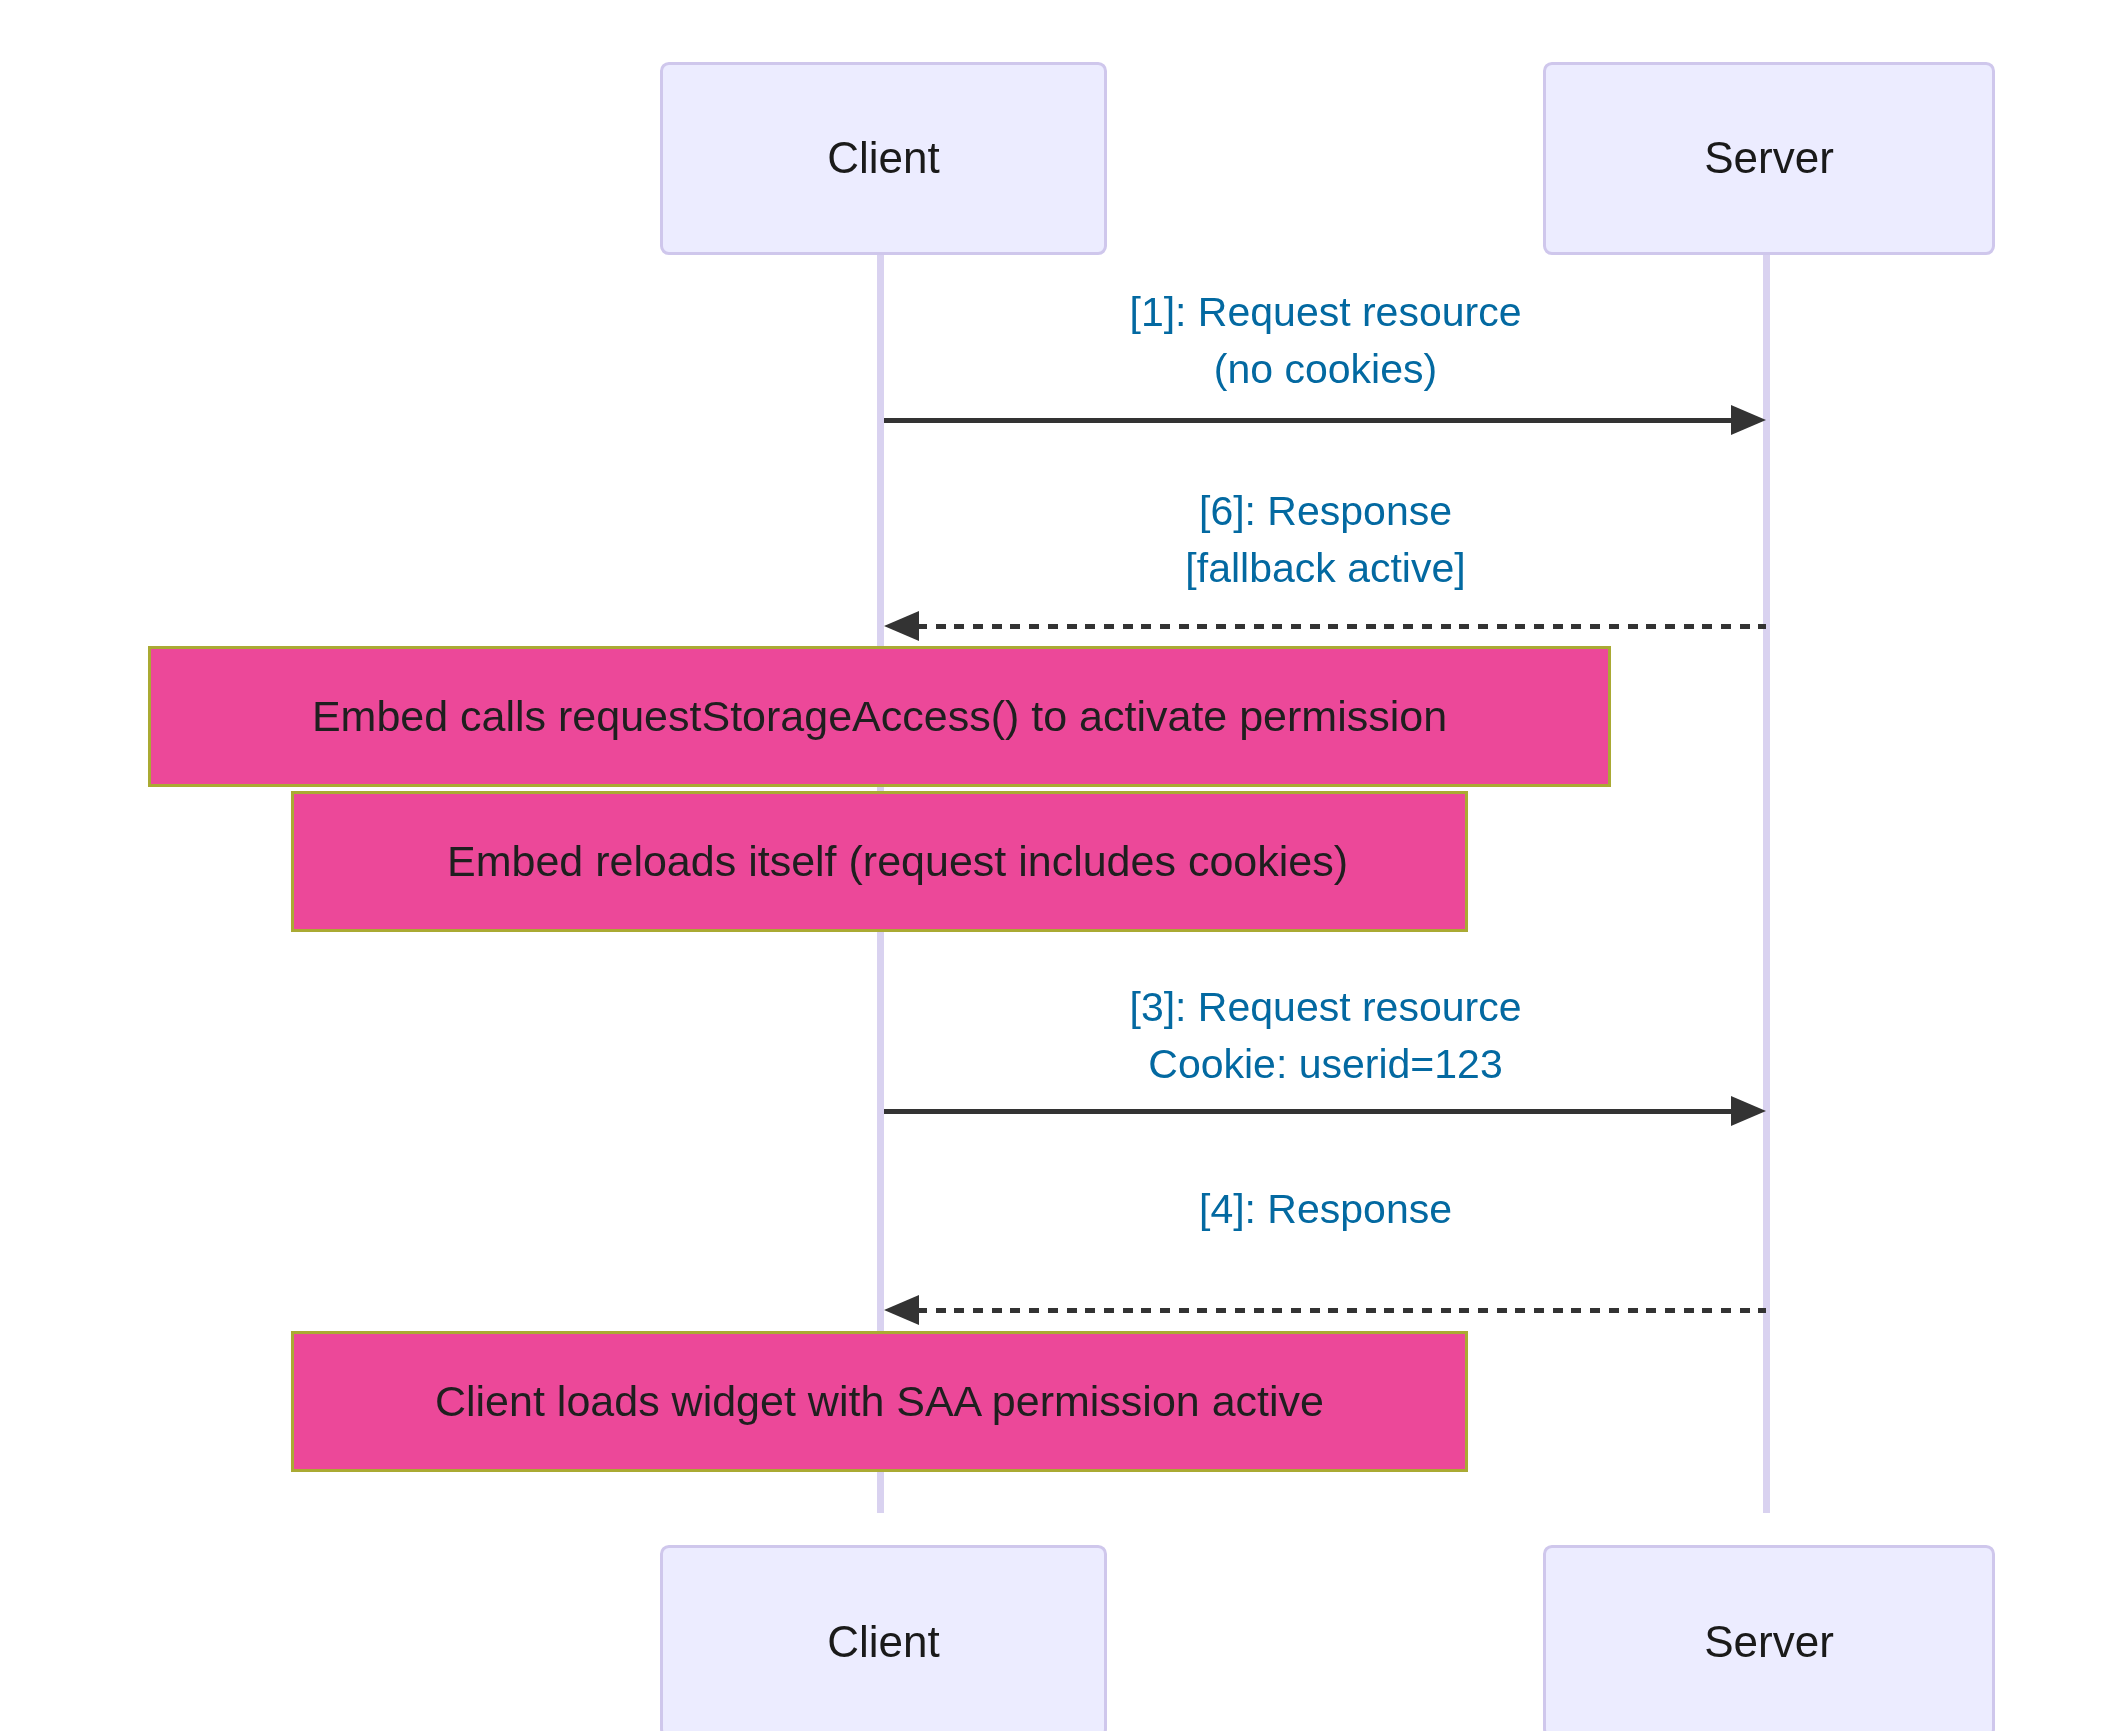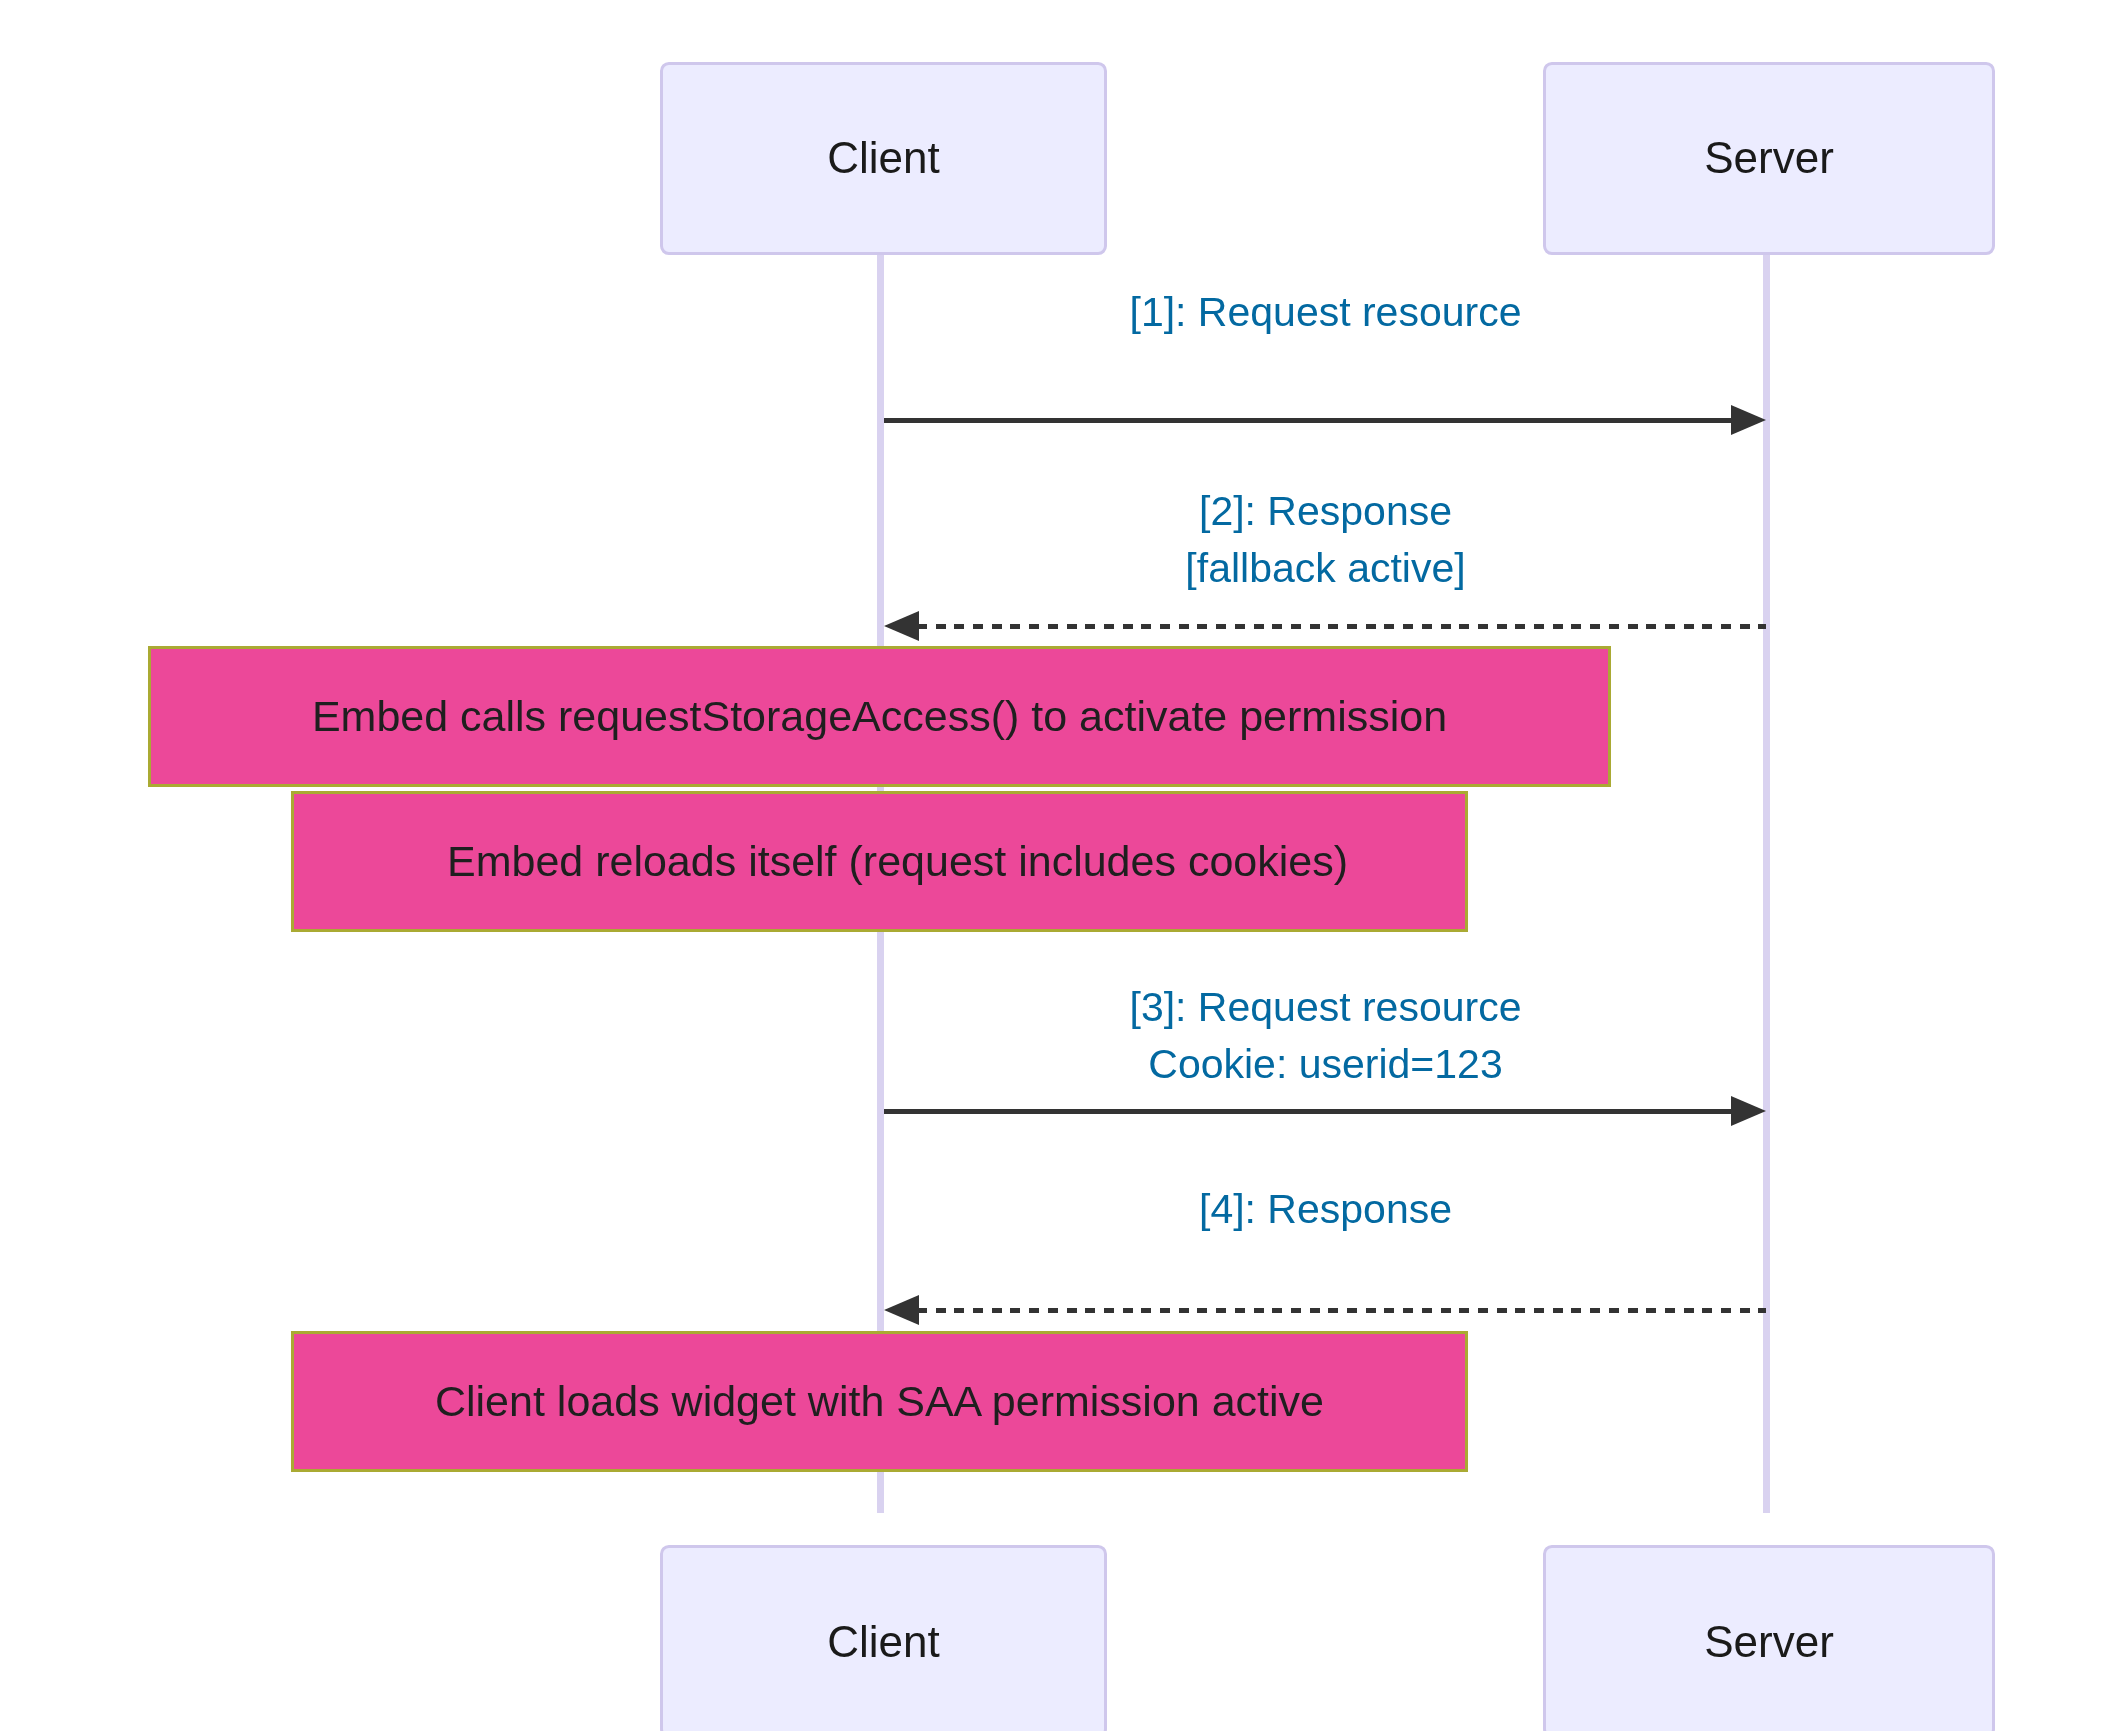--- a/index.html
+++ b/index.html
@@ -107,26 +107,27 @@
 
   <div class="actor-box" style="left: 660px; top: 29.6px;">
     <span>Client</span>
   </div>
   <div class="actor-box" style="left: 1543px; top: 29.6px; width: 452px;">
     <span>Server</span>
   </div>
 
   <div class="msg-label" style="top: 284px;">
     <span>[1]: Request resource</span>
+    <span>(no cookies)</span>
   </div>
   <div class="msg-line-solid" style="top: 418px;"></div>
   <div class="head-right" style="left: 1731px; top: 405px;"></div>
 
   <div class="msg-label" style="top: 483px;">
-    <span>[2]: Response</span>
+    <span>[6]: Response</span>
     <span>[fallback active]</span>
   </div>
   <div class="msg-line-dashed" style="top: 624px;"></div>
   <div class="head-left" style="left: 884px; top: 611px;"></div>
 
   <div class="note" style="left: 148px; top: 646px; width: 1463px;">
     <span>Embed calls requestStorageAccess() to activate permission</span>
   </div>
 
   <div class="note" style="left: 291px; top: 791px; width: 1177px; padding-left: 36px;">

